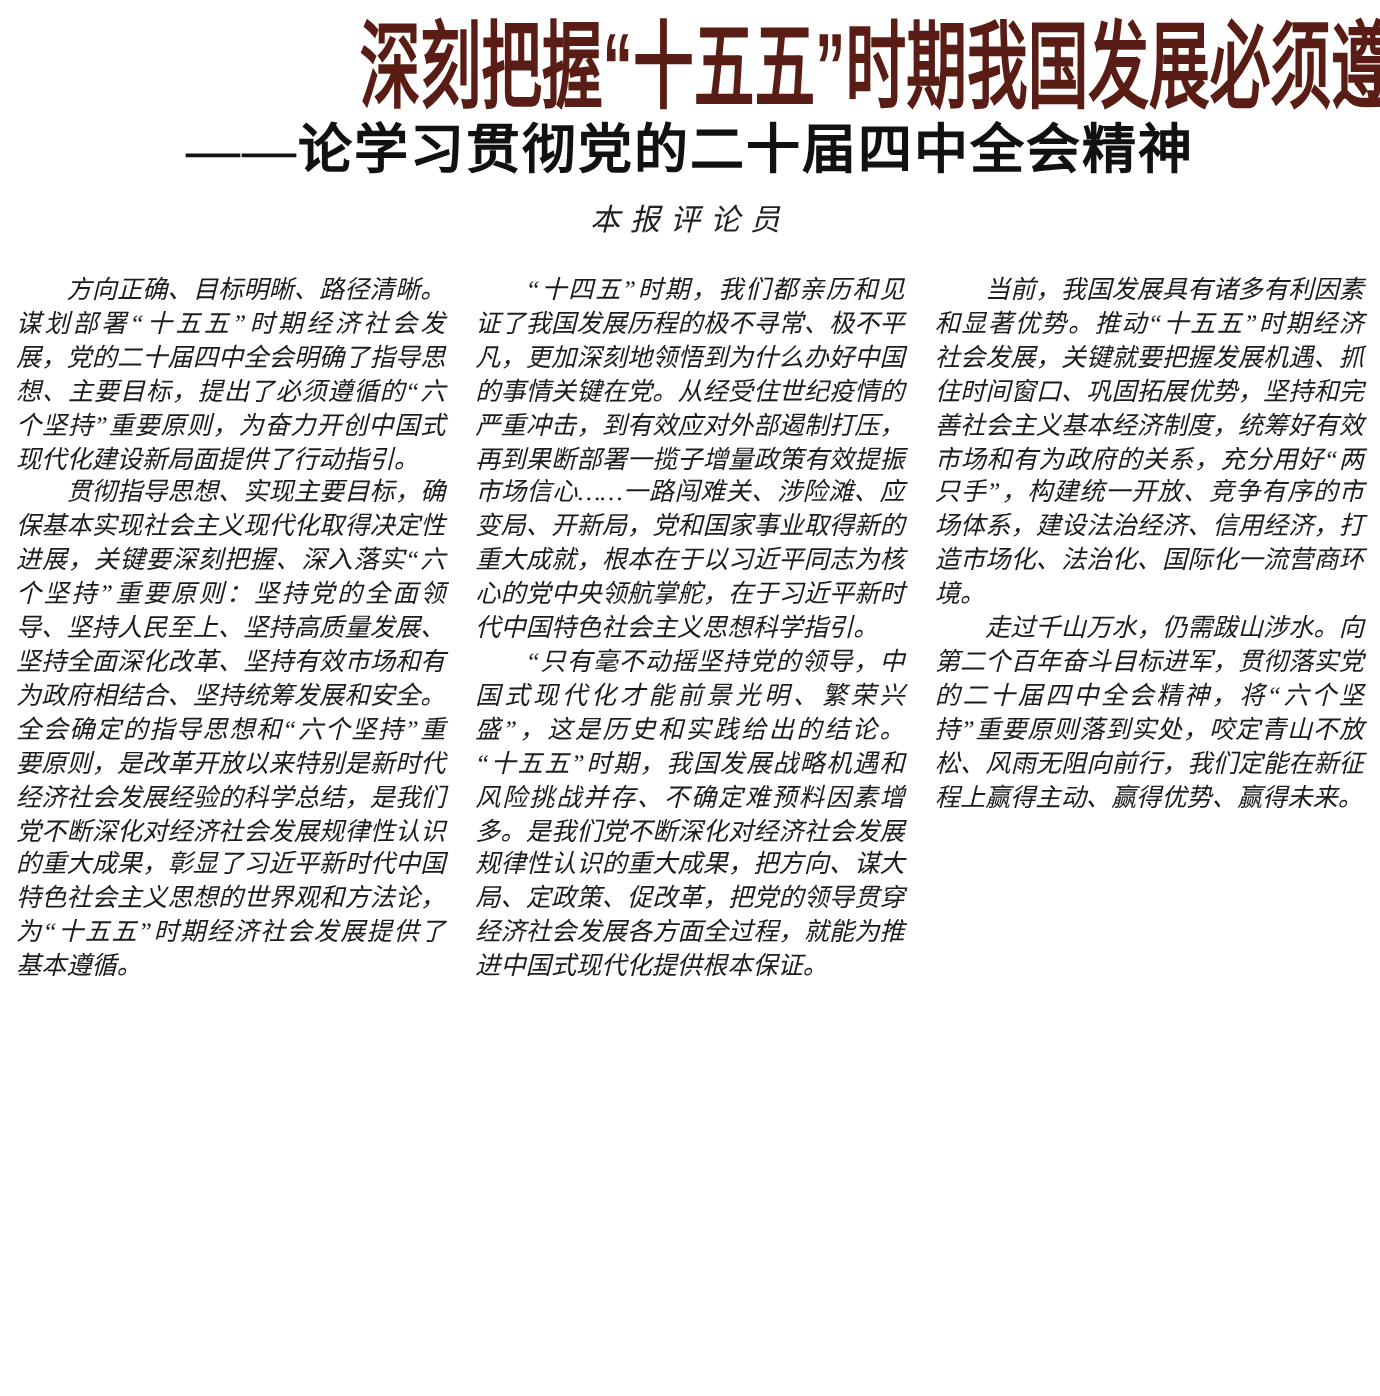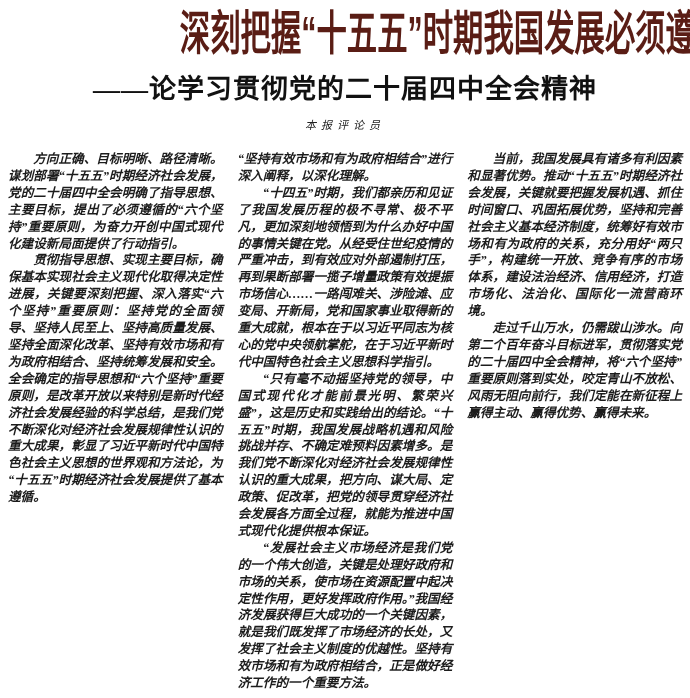--- a/index.html
+++ b/index.html
@@ -28,34 +28,33 @@
     font-family: "Liberation Sans", sans-serif;
     font-weight: 900;
     font-size: 46px;
     line-height: 56px;
     letter-spacing: 0px;
     transform: scaleX(0.66) scaleY(1.04);
     transform-origin: center top;
   }
   .subtitle {
     text-align: center;
-    margin-top: 14px;
     font-family: "Liberation Serif", serif;
     font-weight: 700;
     font-size: 27px;
     line-height: 30px;
     color: #111111;
     letter-spacing: 1px;
   }
   .byline {
     text-align: center;
     margin-top: 13px;
     font-family: "Liberation Serif", serif;
     font-style: italic;
-    font-size: 11px;
+    font-size: 15px;
     line-height: 17px;
     color: #222222;
     letter-spacing: 5px;
   }
   
   .article-body {
     display: flex;
     gap: 15px;
     padding: 0 8px;
     margin-top: 17px;
@@ -65,21 +64,20 @@
     font-family: "Liberation Serif", serif;
     font-style: italic;
     font-size: 12.6px;
     line-height: 16.9px;
     text-align: justify;
     text-justify: inter-character;
     color: #1c1c1c;
   }
   .article-col p {
     margin: 0;
-    font-weight: bold;
   }
   .article-col p.indent {
     text-indent: 2em;
   }
 </style>
 </head>
 <body>
 
 <div class="page">
 
@@ -93,24 +91,22 @@
 
   <div class="article-body">
 
     <div class="article-col">
       <p class="indent">方向正确、目标明晰、路径清晰。谋划部署“十五五”时期经济社会发展，党的二十届四中全会明确了指导思想、主要目标，提出了必须遵循的“六个坚持”重要原则，为奋力开创中国式现代化建设新局面提供了行动指引。</p>
       <p class="indent">贯彻指导思想、实现主要目标，确保基本实现社会主义现代化取得决定性进展，关键要深刻把握、深入落实“六个坚持”重要原则：坚持党的全面领导、坚持人民至上、坚持高质量发展、坚持全面深化改革、坚持有效市场和有为政府相结合、坚持统筹发展和安全。全会确定的指导思想和“六个坚持”重要原则，是改革开放以来特别是新时代经济社会发展经验的科学总结，是我们党不断深化对经济社会发展规律性认识的重大成果，彰显了习近平新时代中国特色社会主义思想的世界观和方法论，为“十五五”时期经济社会发展提供了基本遵循。</p>
 
     </div>
 
     <div class="article-col">
-      <p>“坚持有效市场和有为政府相结合”进行深入阐释，以深化理解。</p>
       <p class="indent">“十四五”时期，我们都亲历和见证了我国发展历程的极不寻常、极不平凡，更加深刻地领悟到为什么办好中国的事情关键在党。从经受住世纪疫情的严重冲击，到有效应对外部遏制打压，再到果断部署一揽子增量政策有效提振市场信心……一路闯难关、涉险滩、应变局、开新局，党和国家事业取得新的重大成就，根本在于以习近平同志为核心的党中央领航掌舵，在于习近平新时代中国特色社会主义思想科学指引。</p>
       <p class="indent">“只有毫不动摇坚持党的领导，中国式现代化才能前景光明、繁荣兴盛”，这是历史和实践给出的结论。“十五五”时期，我国发展战略机遇和风险挑战并存、不确定难预料因素增多。是我们党不断深化对经济社会发展规律性认识的重大成果，把方向、谋大局、定政策、促改革，把党的领导贯穿经济社会发展各方面全过程，就能为推进中国式现代化提供根本保证。</p>
-      <p class="indent">“发展社会主义市场经济是我们党的一个伟大创造，关键是处理好政府和市场的关系，使市场在资源配置中起决定性作用，更好发挥政府作用。”我国经济发展获得巨大成功的一个关键因素，就是我们既发挥了市场经济的长处，又发挥了社会主义制度的优越性。坚持有效市场和有为政府相结合，正是做好经济工作的一个重要方法。</p>
     </div>
 
     <div class="article-col">
       <p class="indent">当前，我国发展具有诸多有利因素和显著优势。推动“十五五”时期经济社会发展，关键就要把握发展机遇、抓住时间窗口、巩固拓展优势，坚持和完善社会主义基本经济制度，统筹好有效市场和有为政府的关系，充分用好“两只手”，构建统一开放、竞争有序的市场体系，建设法治经济、信用经济，打造市场化、法治化、国际化一流营商环境。</p>
       <p class="indent">走过千山万水，仍需跋山涉水。向第二个百年奋斗目标进军，贯彻落实党的二十届四中全会精神，将“六个坚持”重要原则落到实处，咬定青山不放松、风雨无阻向前行，我们定能在新征程上赢得主动、赢得优势、赢得未来。</p>
     </div>
 
   </div>
 </div>
 

